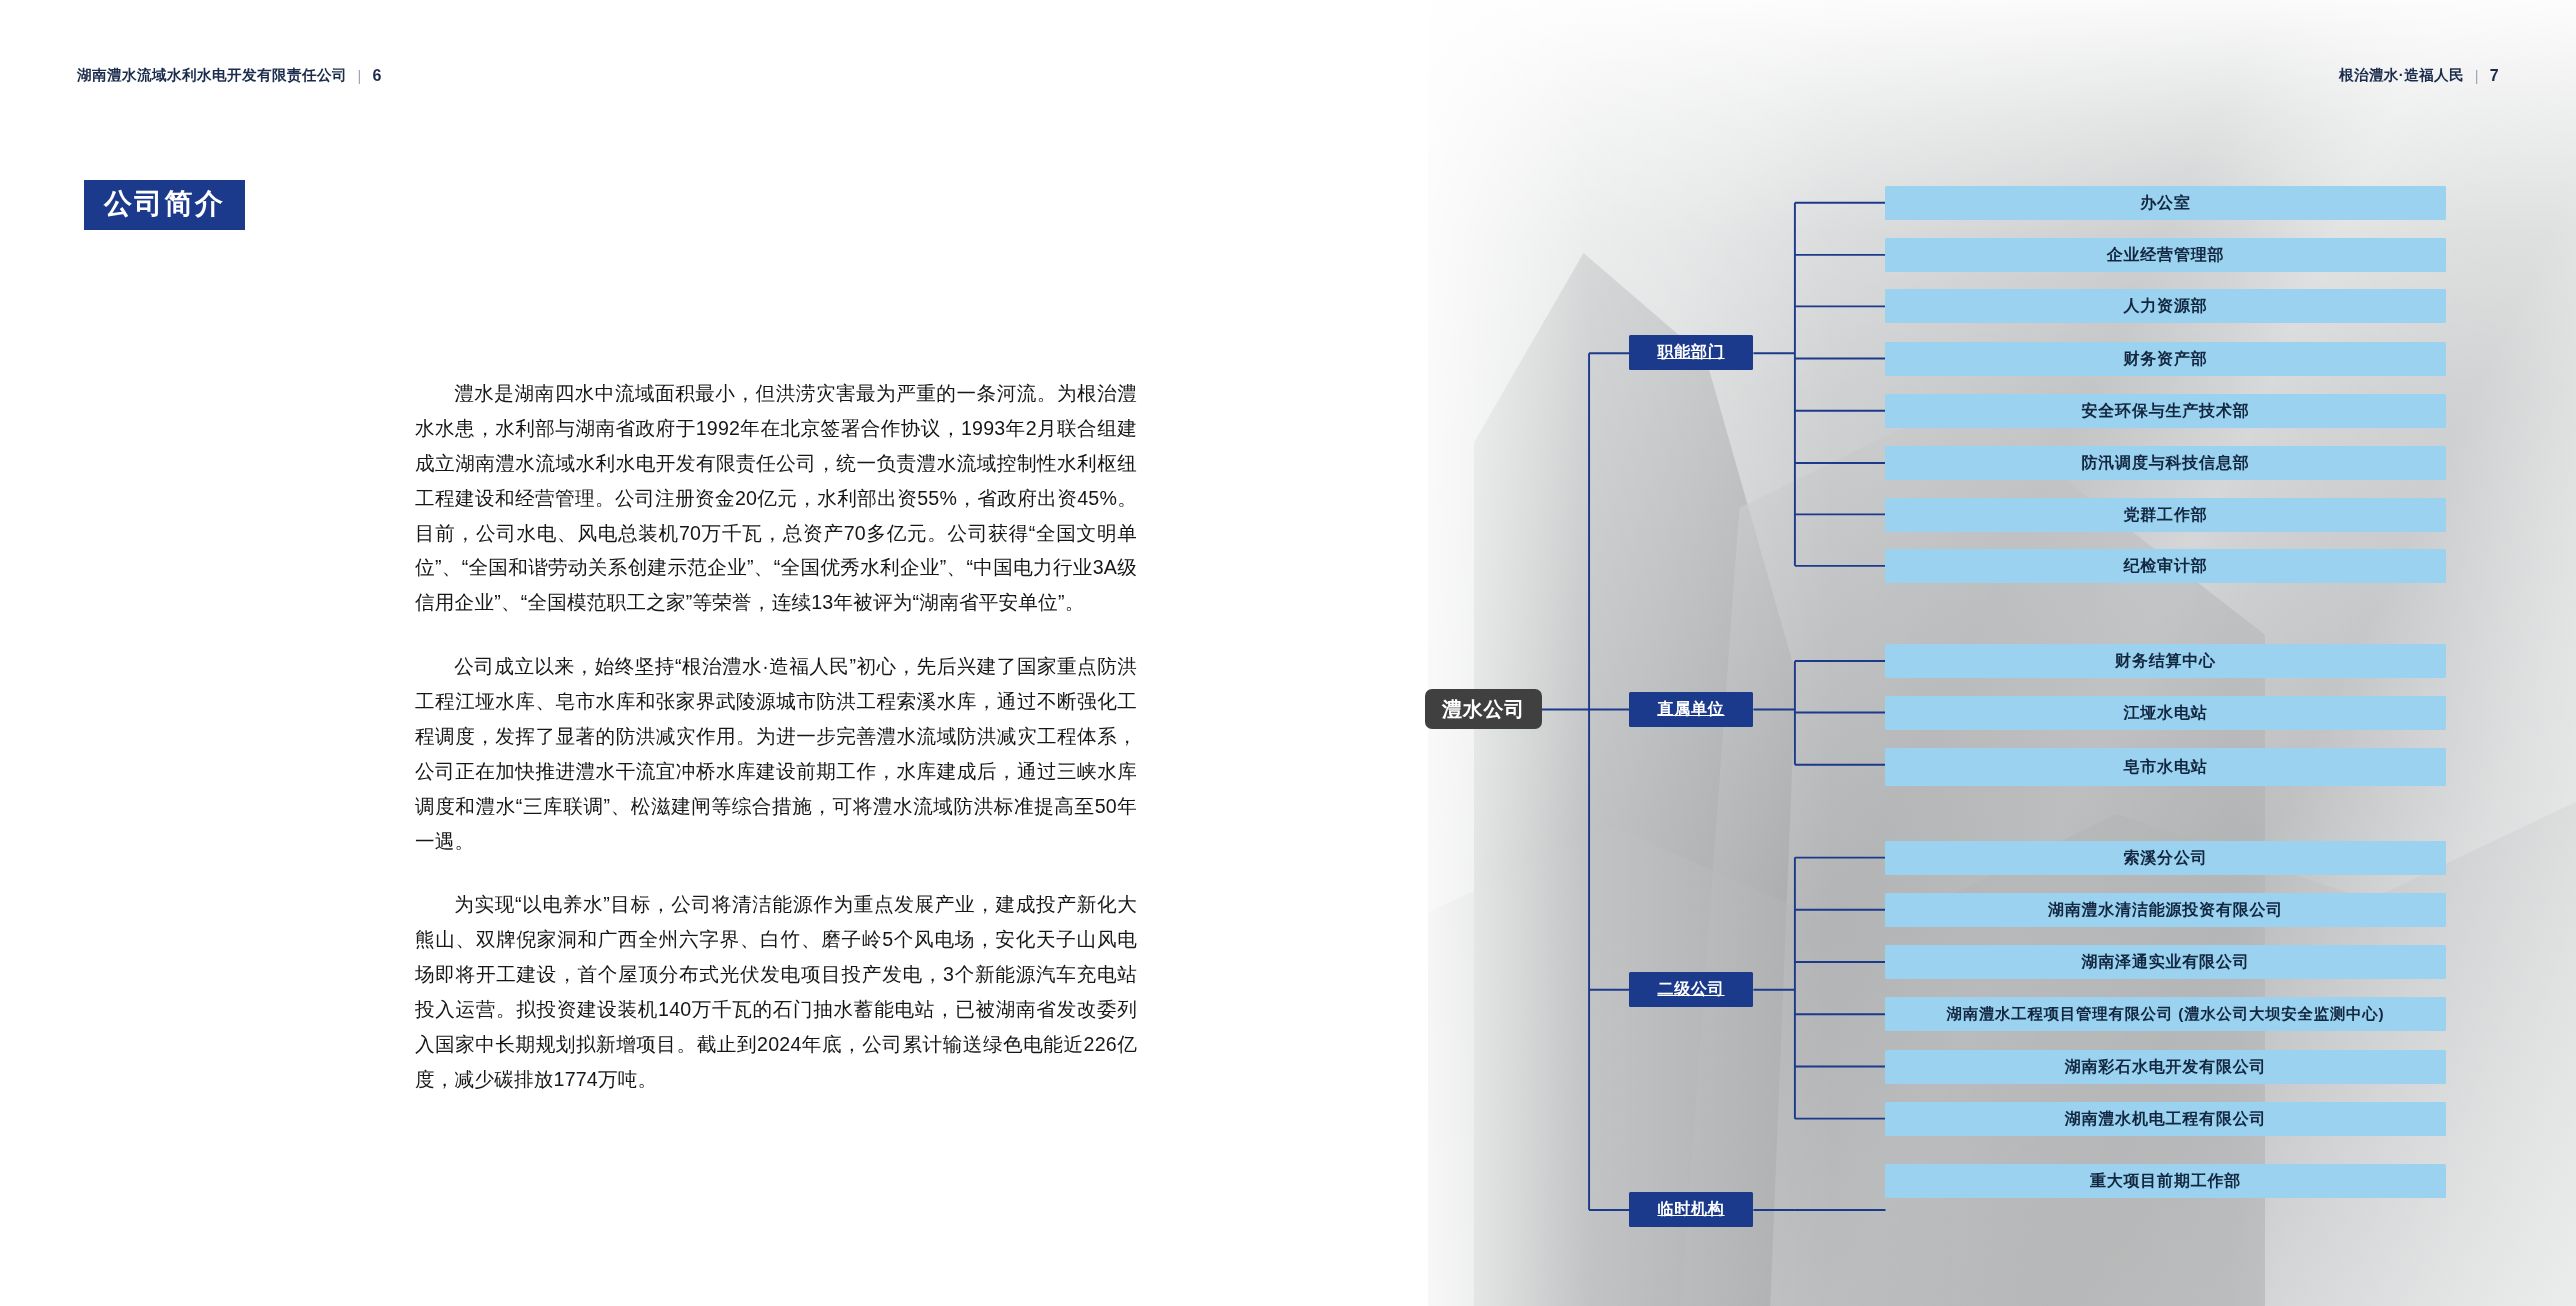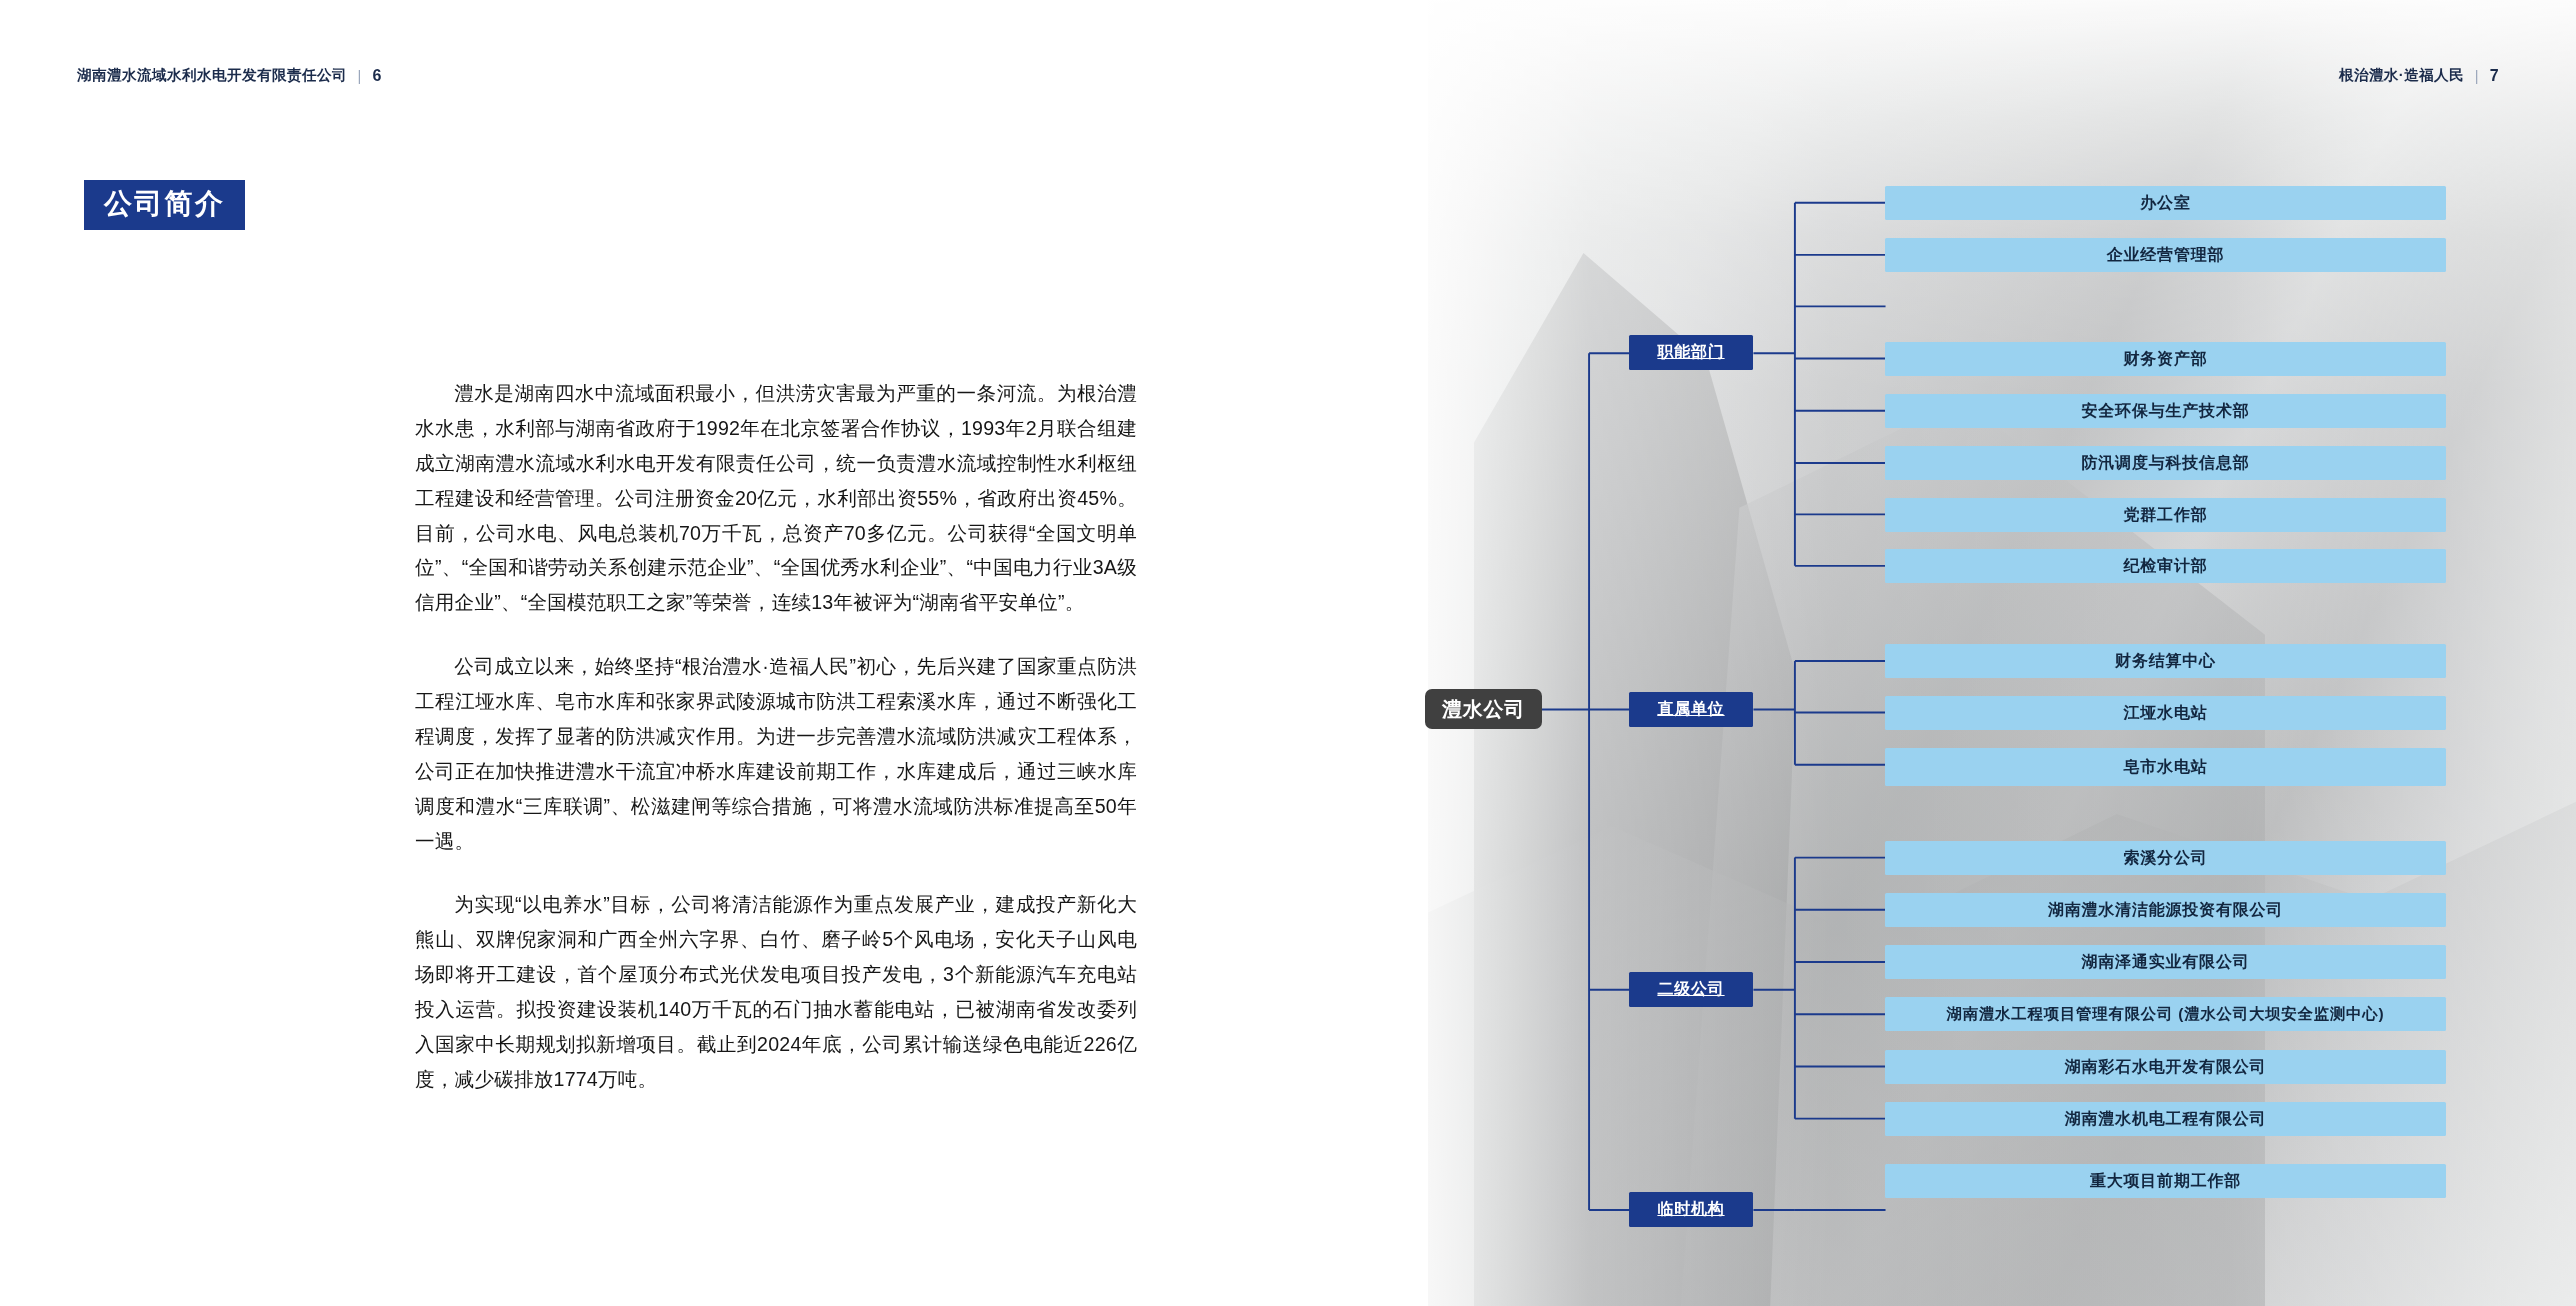--- a/index.html
+++ b/index.html
@@ -269,20 +269,21 @@
           <line x1="606" y1="1576" x2="660" y2="1576"></line>
           <line x1="660" y1="1576" x2="778" y2="1576"></line>
         </g>
       </svg>
 
       <div class="node node-root" style="left:137px; top:689px; width:117px; height:40px;">澧水公司</div>
 
       <div class="node node-group" style="left:341px; top:335px; width:124px; height:35px;">职能部门</div>
       <div class="node node-leaf" style="left:597px; top:186px; width:561px; height:34px;">办公室</div>
       <div class="node node-leaf" style="left:597px; top:238px; width:561px; height:34px;">企业经营管理部</div>
+      <div class="node node-leaf" style="left:597px; top:289px; width:561px; height:34px;">人力资源部</div>
       <div class="node node-leaf" style="left:597px; top:342px; width:561px; height:34px;">财务资产部</div>
       <div class="node node-leaf" style="left:597px; top:394px; width:561px; height:34px;text-align:center;">安全环保与生产技术部</div>
       <div class="node node-leaf" style="left:597px; top:446px; width:561px; height:34px;">防汛调度与科技信息部</div>
       <div class="node node-leaf" style="left:597px; top:498px; width:561px; height:34px;">党群工作部</div>
       <div class="node node-leaf" style="left:597px; top:549px; width:561px; height:34px;">纪检审计部</div>
 
       <div class="node node-group" style="left:341px; top:692px; width:124px; height:35px;">直属单位</div>
       <div class="node node-leaf" style="left:597px; top:644px; width:561px; height:34px;">财务结算中心</div>
       <div class="node node-leaf" style="left:597px; top:696px; width:561px; height:34px;">江垭水电站</div>
       <div class="node node-leaf" style="left:597px; top:748px; width:561px; height:38px;">皂市水电站</div>

